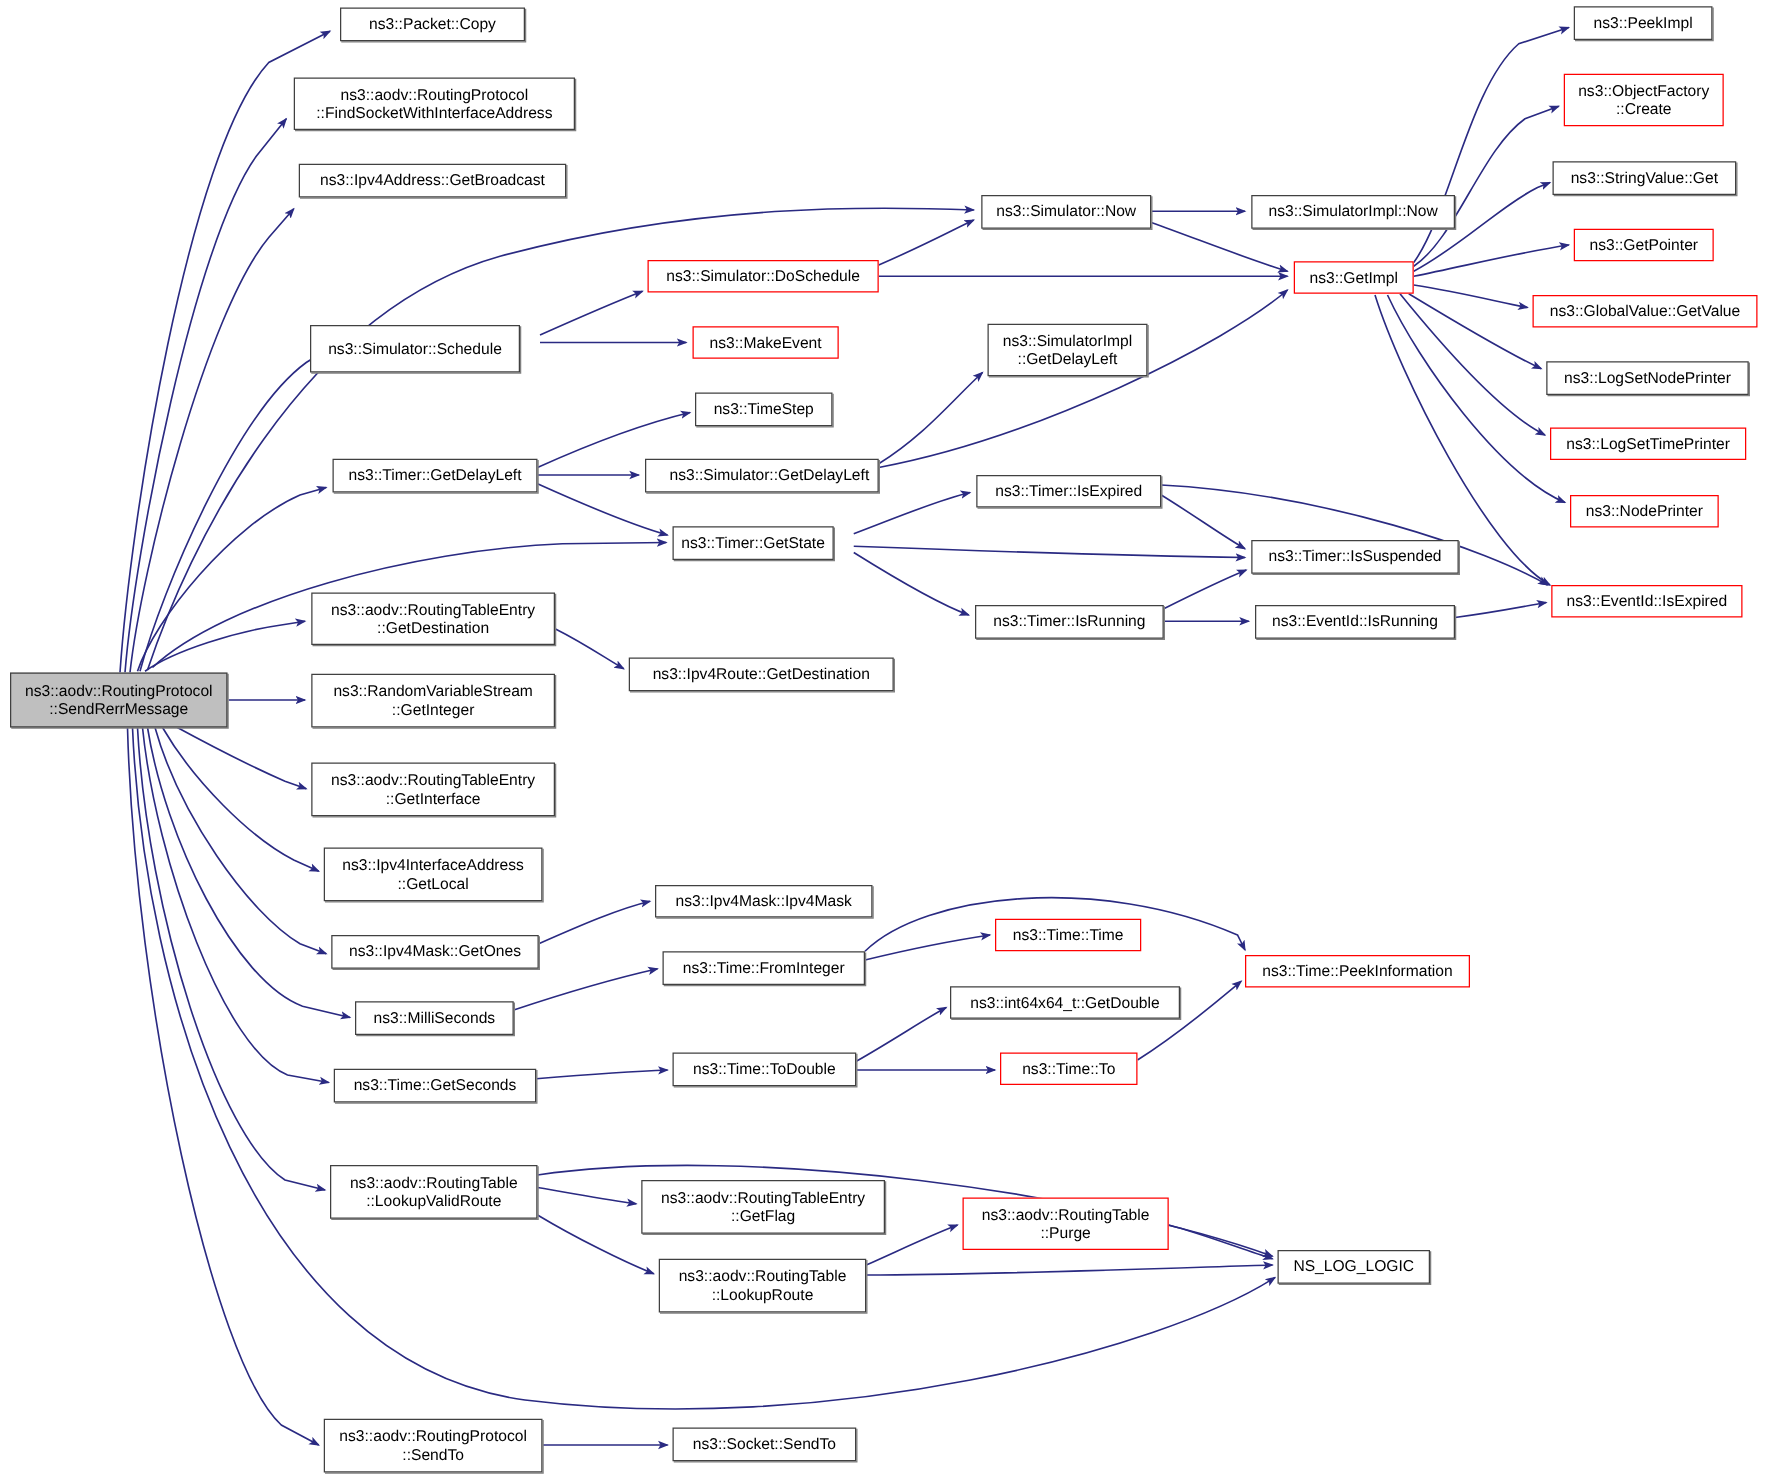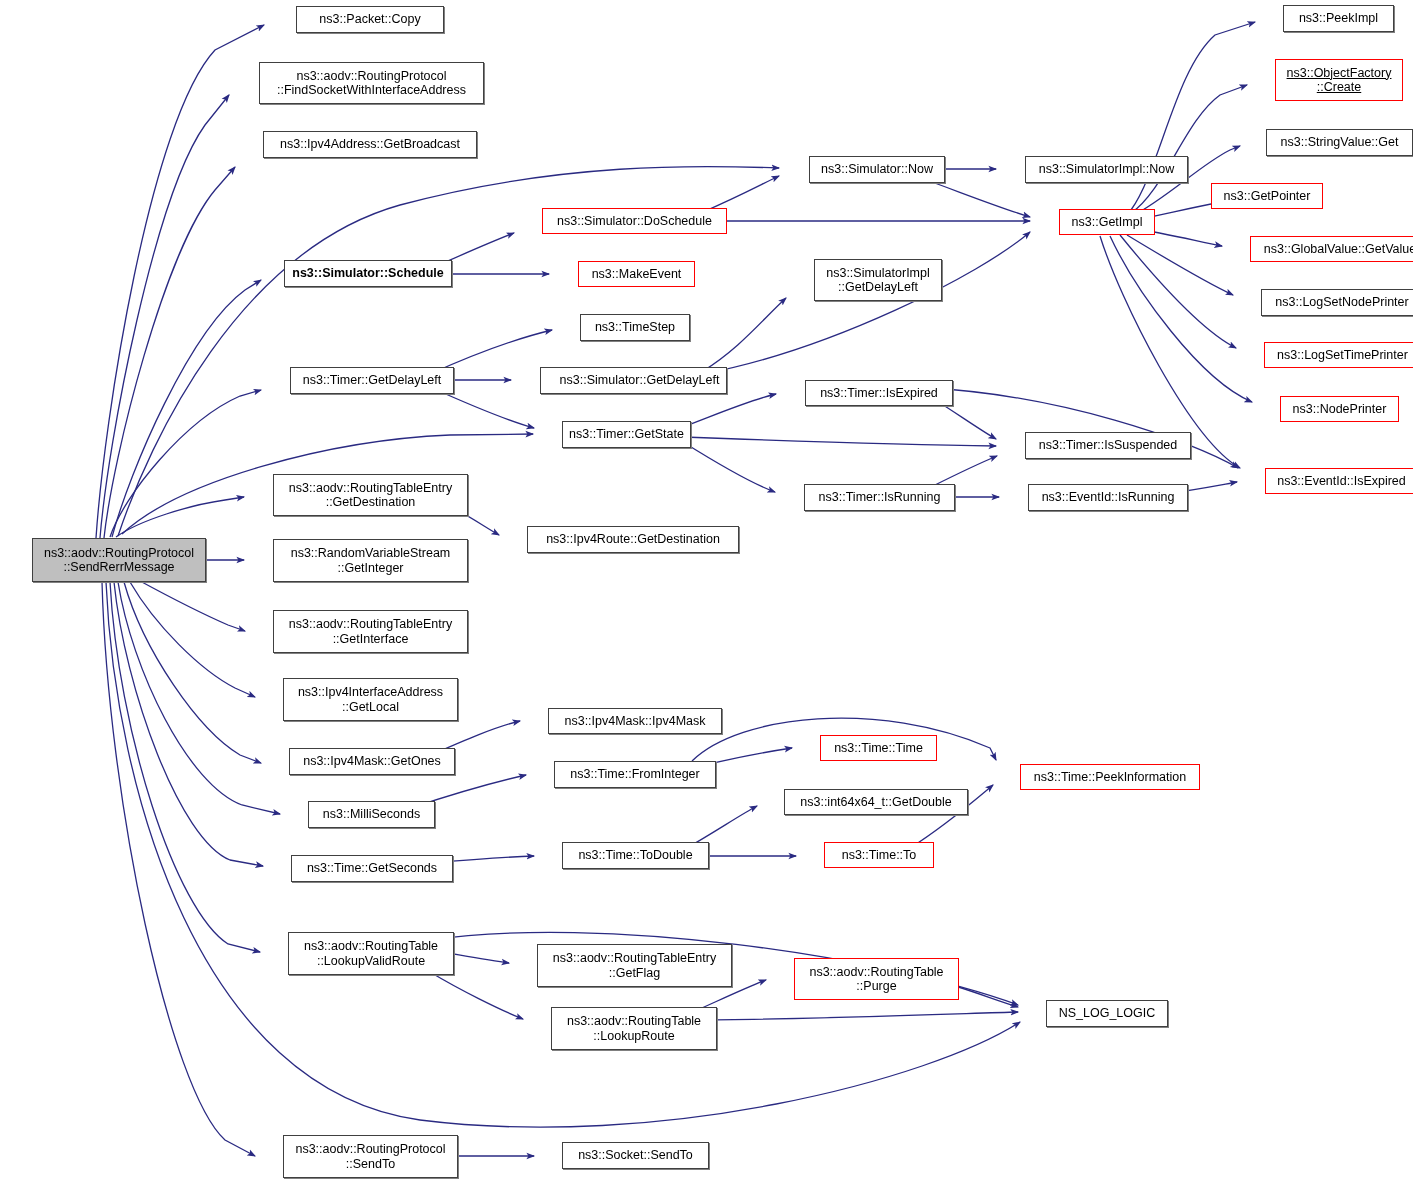--- a/index.html
+++ b/index.html
@@ -1,21 +1,21 @@
 <!DOCTYPE html>
 <html><head>
 <meta charset="utf-8">
 <style>
   html,body{margin:0;padding:0;background:#ffffff;}
   body{font-family:"Liberation Sans", sans-serif;}
   #canvas{position:relative;width:1413px;height:1185px;background:#fff;overflow:hidden;}
   svg#graph{position:absolute;left:0;top:0;width:1413px;height:1185px;}
   .nodebox{position:absolute;box-sizing:border-box;display:flex;align-items:center;justify-content:center;
            text-align:center;line-height:1.15;color:#000;background:#ffffff;
-           font-family:"Liberation Sans", sans-serif;font-size:12.5px;white-space:pre;margin-left:24px;}
+           font-family:"Liberation Sans", sans-serif;font-size:12.5px;white-space:pre;}
   .nb-black{border:1px solid #404040;box-shadow:1px 1px 0 0 #808080;}
   .nb-red{border:1px solid #ff0000;}
   .nb-root{border:1px solid #404040;background:#bfbfbf;box-shadow:1px 1px 0 0 #808080;}
   .nlabel{display:block;}
 </style>
 </head>
 <body>
 
 <div id="canvas">
 
@@ -95,30 +95,30 @@
 ::SendRerrMessage</span></div>
       <div class="nodebox nb-black" style="left: 272px; top: 6px; width: 148px; height: 27px;"><span class="nlabel">ns3::Packet::Copy</span></div>
       <div class="nodebox nb-black" style="left: 235px; top: 62px; width: 225px; height: 42px;"><span class="nlabel">ns3::aodv::RoutingProtocol
 ::FindSocketWithInterfaceAddress</span></div>
       <div class="nodebox nb-black" style="left: 239px; top: 131px; width: 214px; height: 27px; text-align: right;"><span class="nlabel">ns3::Ipv4Address::GetBroadcast</span></div>
       <div class="nodebox nb-black" style="left: 785px; top: 156px; width: 136px; height: 27px;"><span class="nlabel">ns3::Simulator::Now</span></div>
       <div class="nodebox nb-black" style="left: 1001px; top: 156px; width: 163px; height: 27px;"><span class="nlabel">ns3::SimulatorImpl::Now</span></div>
       <div class="nodebox nb-red" style="left: 518px; top: 208px; width: 185px; height: 26px;"><span class="nlabel">ns3::Simulator::DoSchedule</span></div>
       <div class="nodebox nb-red" style="left: 1035px; top: 209px; width: 96px; height: 26px;"><span class="nlabel">ns3::GetImpl</span></div>
       <div class="nodebox nb-black" style="left: 1259px; top: 5px; width: 111px; height: 27px;"><span class="nlabel">ns3::PeekImpl</span></div>
-      <div class="nodebox nb-red" style="left: 1251px; top: 59px; width: 128px; height: 42px; text-decoration: underline;"><span class="nlabel">ns3::ObjectFactory
+      <div class="nodebox nb-red" style="left: 1251px; top: 59px; width: 128px; height: 42px;"><span class="nlabel">ns3::ObjectFactory
 ::Create</span></div>
       <div class="nodebox nb-black" style="left: 1242px; top: 129px; width: 147px; height: 27px;"><span class="nlabel">ns3::StringValue::Get</span></div>
-      <div class="nodebox nb-red" style="left: 1187px; top: 183px; width: 112px; height: 26px;"><span class="nlabel">ns3::GetPointer</span></div>
+      <div class="nodebox nb-red" style="left: 1259px; top: 183px; width: 112px; height: 26px;"><span class="nlabel">ns3::GetPointer</span></div>
       <div class="nodebox nb-red" style="left: 1226px; top: 236px; width: 180px; height: 26px;"><span class="nlabel">ns3::GlobalValue::GetValue</span></div>
       <div class="nodebox nb-black" style="left: 1237px; top: 289px; width: 162px; height: 27px;"><span class="nlabel">ns3::LogSetNodePrinter</span></div>
       <div class="nodebox nb-red" style="left: 1240px; top: 342px; width: 157px; height: 26px;"><span class="nlabel">ns3::LogSetTimePrinter</span></div>
       <div class="nodebox nb-red" style="left: 1256px; top: 396px; width: 119px; height: 26px;"><span class="nlabel">ns3::NodePrinter</span></div>
       <div class="nodebox nb-red" style="left: 1241px; top: 468px; width: 153px; height: 26px;"><span class="nlabel">ns3::EventId::IsExpired</span></div>
-      <div class="nodebox nb-black" style="left: 260px; top: 260px; width: 168px; height: 27px; font-weight: bold;"><span class="nlabel">ns3::Simulator::Schedule</span></div>
+      <div class="nodebox nb-black" style="left: 248px; top: 260px; width: 168px; height: 38px;"><span class="nlabel">ns3::Simulator::Schedule</span></div>
       <div class="nodebox nb-red" style="left: 554px; top: 261px; width: 117px; height: 26px;"><span class="nlabel">ns3::MakeEvent</span></div>
       <div class="nodebox nb-black" style="left: 790px; top: 259px; width: 128px; height: 42px;"><span class="nlabel">ns3::SimulatorImpl
 ::GetDelayLeft</span></div>
       <div class="nodebox nb-black" style="left: 556px; top: 314px; width: 110px; height: 27px;"><span class="nlabel">ns3::TimeStep</span></div>
       <div class="nodebox nb-black" style="left: 266px; top: 367px; width: 164px; height: 27px;"><span class="nlabel">ns3::Timer::GetDelayLeft</span></div>
       <div class="nodebox nb-black" style="left: 516px; top: 367px; width: 187px; height: 27px; padding-left: 12px;"><span class="nlabel">ns3::Simulator::GetDelayLeft</span></div>
       <div class="nodebox nb-black" style="left: 781px; top: 380px; width: 148px; height: 26px;"><span class="nlabel">ns3::Timer::IsExpired</span></div>
       <div class="nodebox nb-black" style="left: 538px; top: 421px; width: 129px; height: 27px;"><span class="nlabel">ns3::Timer::GetState</span></div>
       <div class="nodebox nb-black" style="left: 1001px; top: 432px; width: 166px; height: 27px;"><span class="nlabel">ns3::Timer::IsSuspended</span></div>
       <div class="nodebox nb-black" style="left: 780px; top: 484px; width: 151px; height: 27px;"><span class="nlabel">ns3::Timer::IsRunning</span></div>

